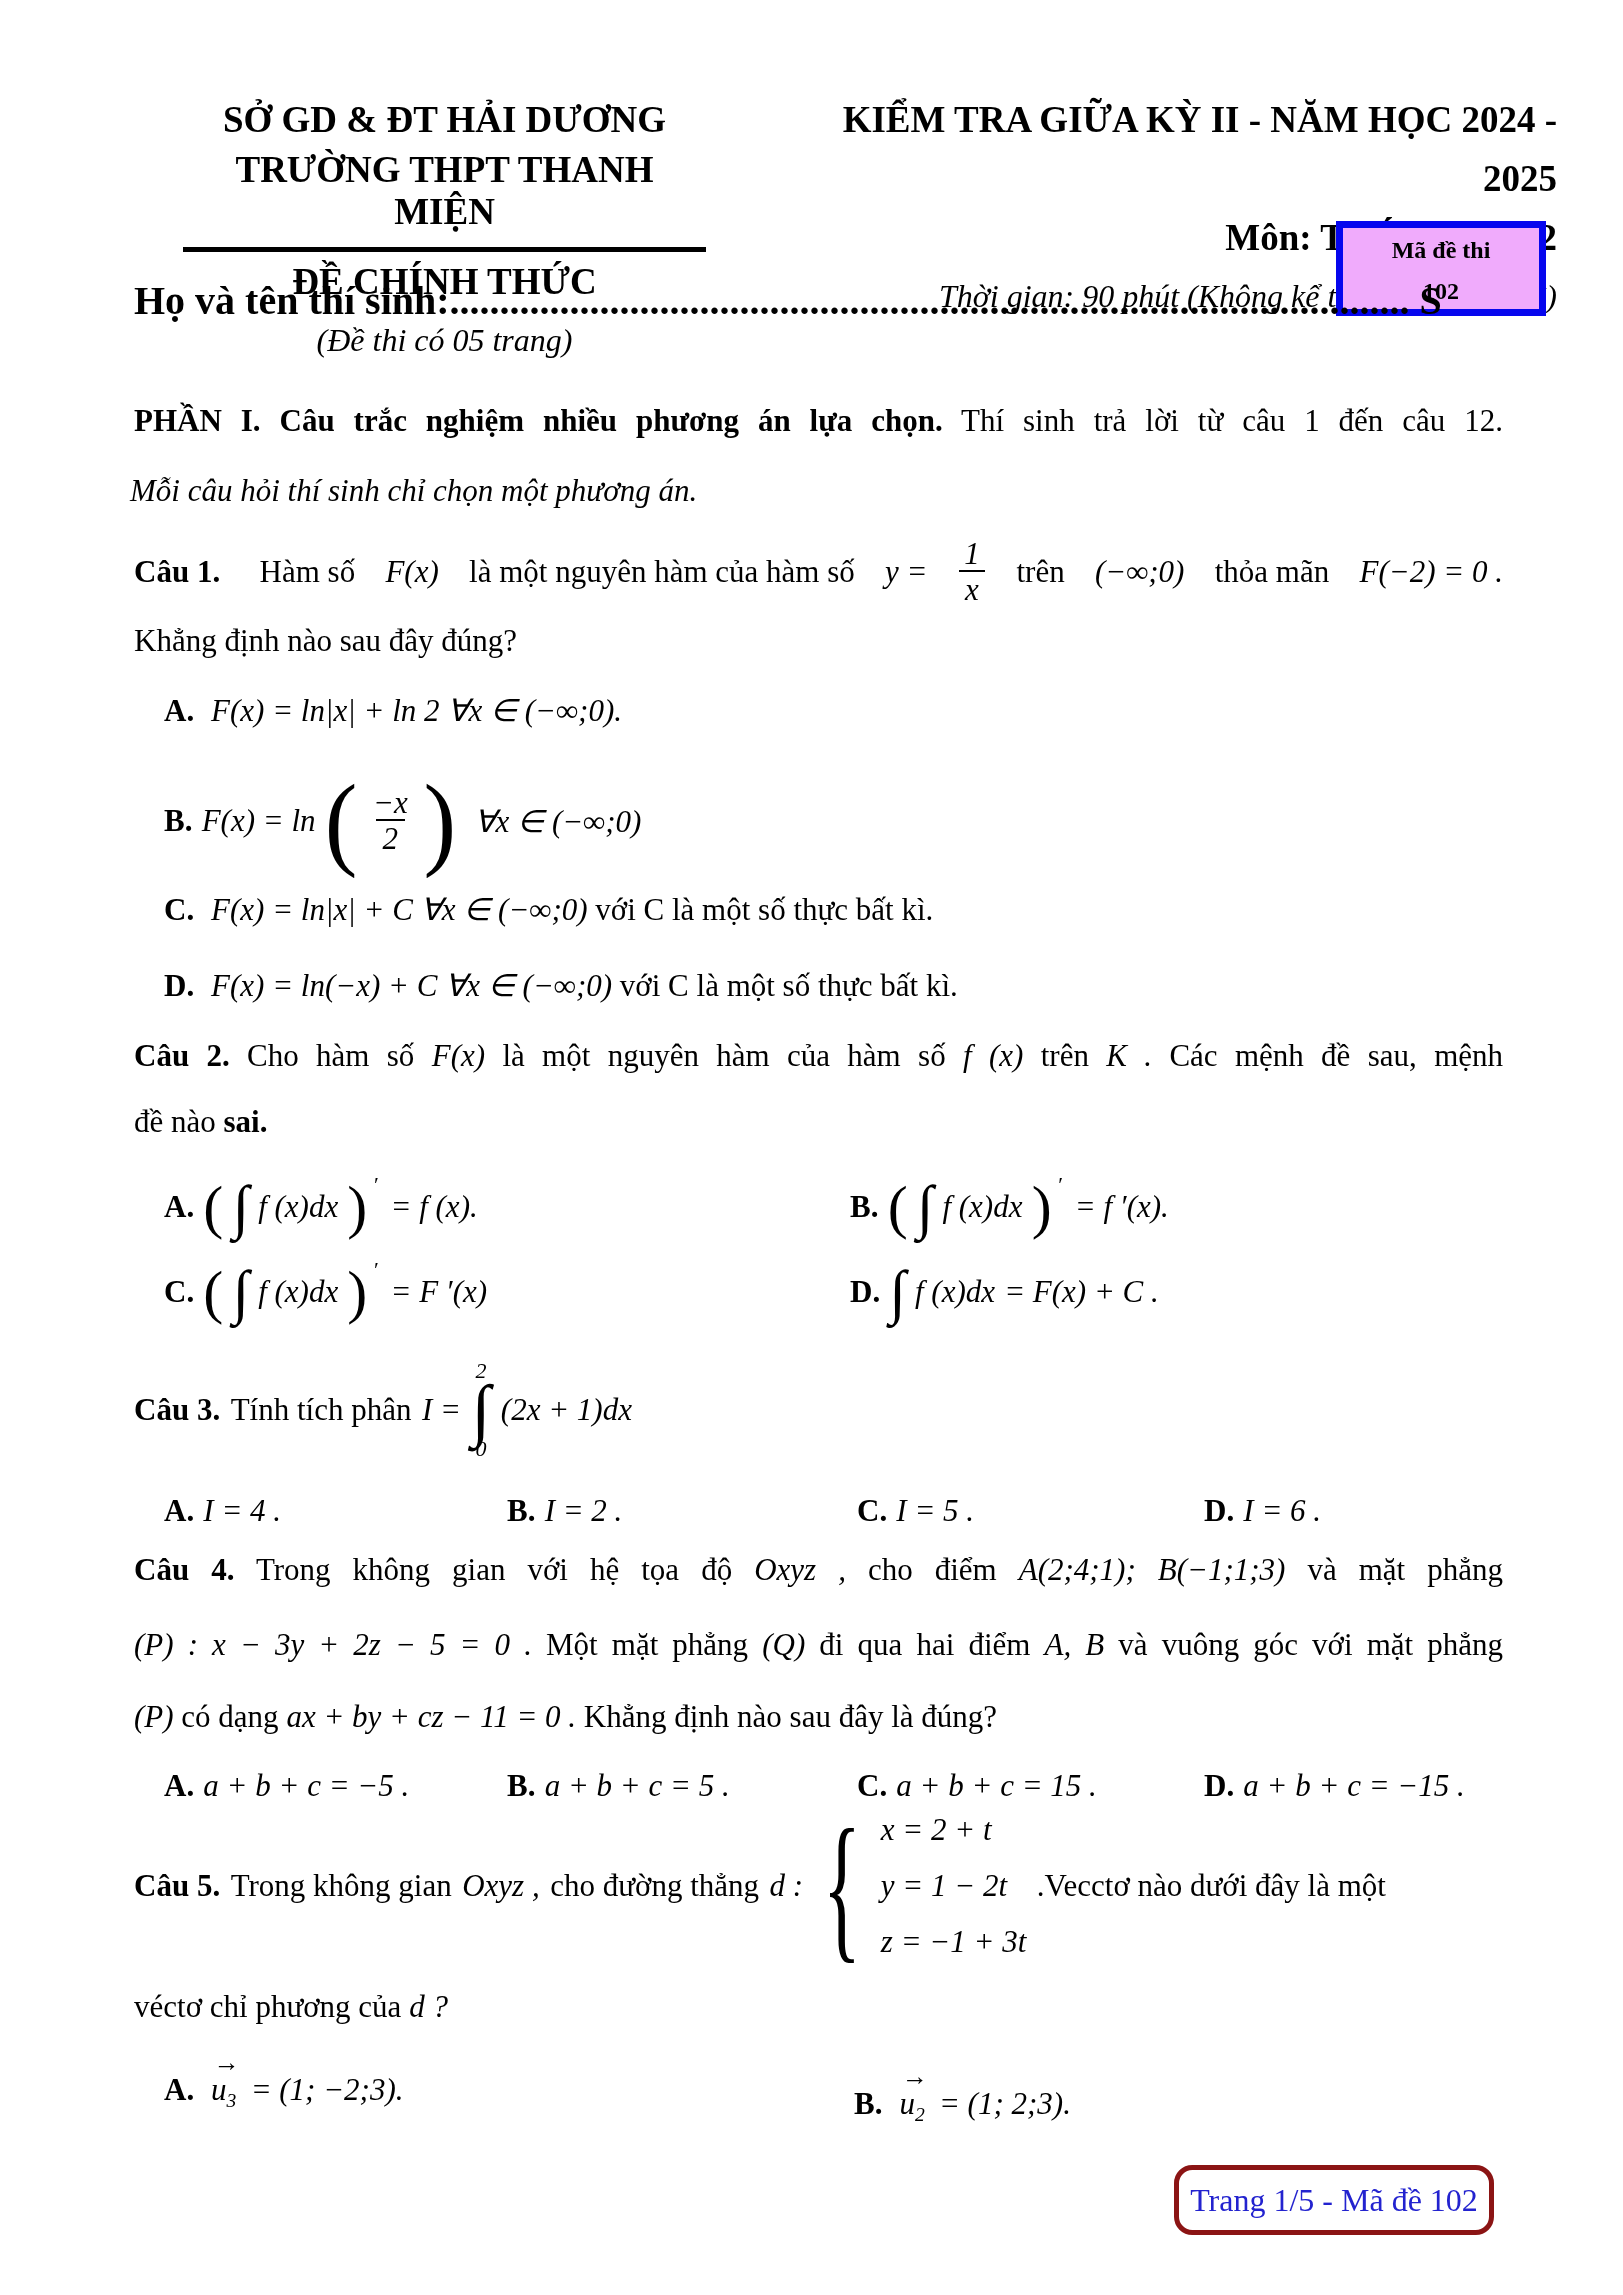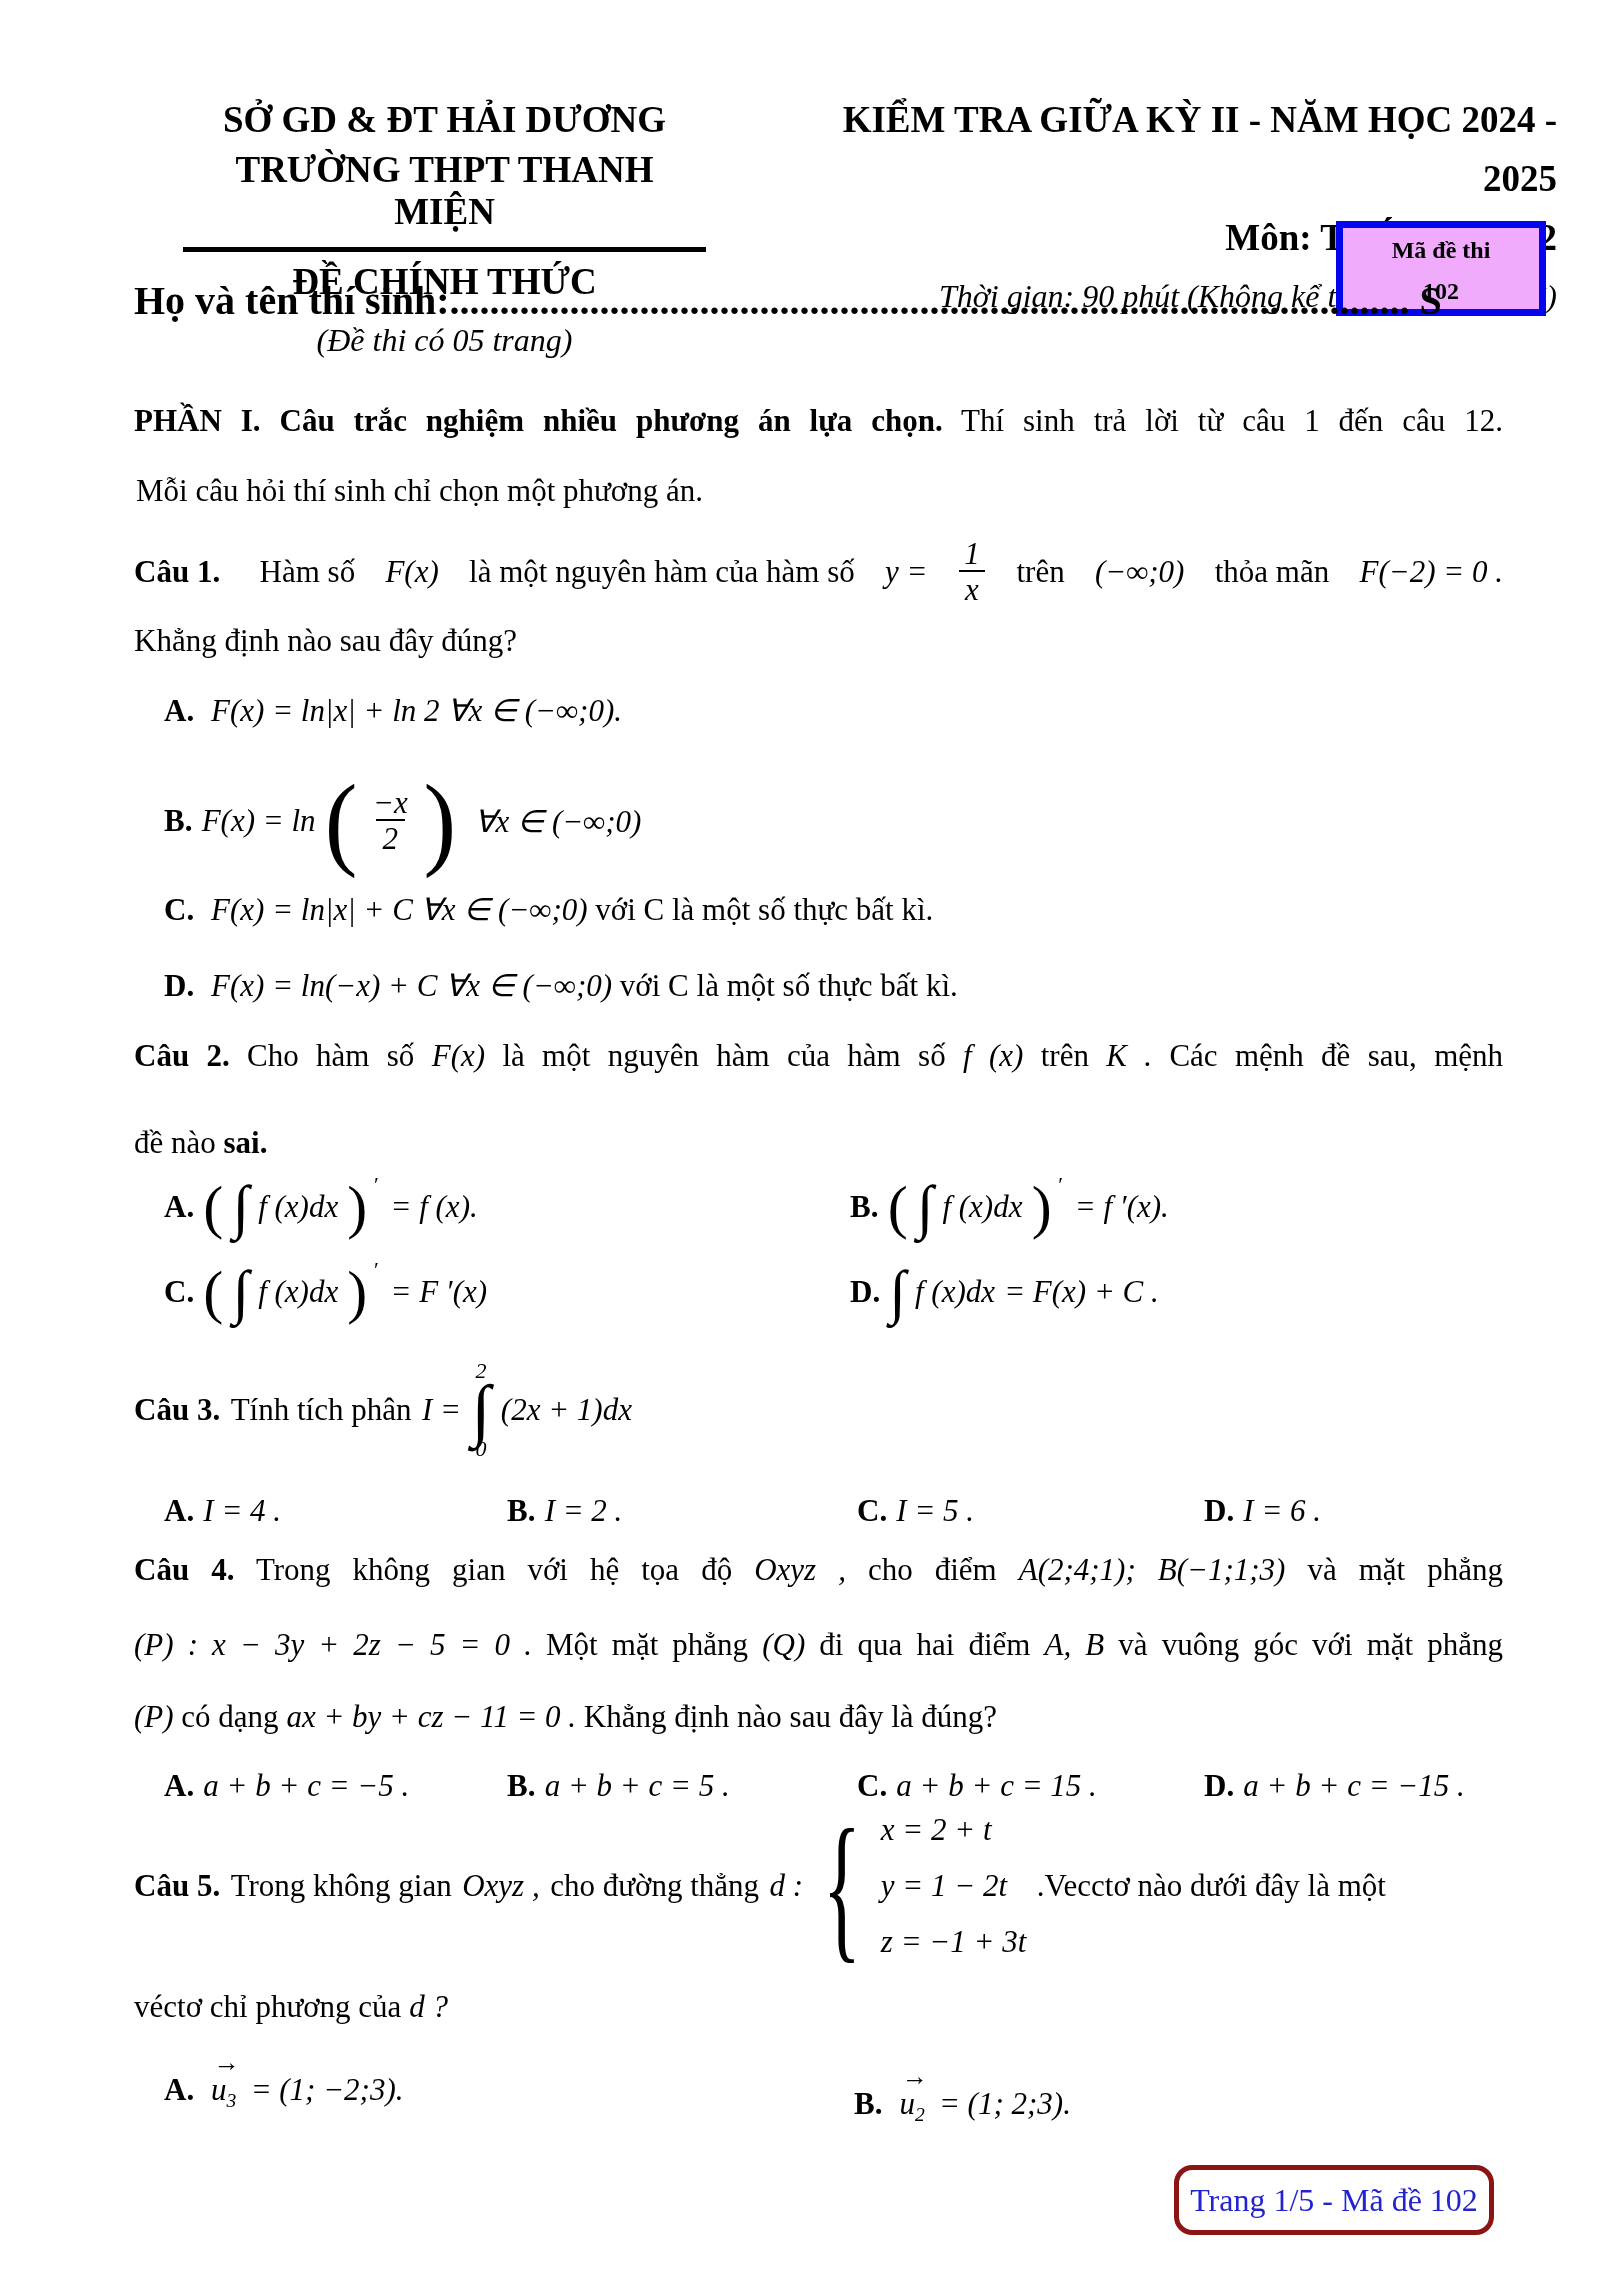--- a/index.html
+++ b/index.html
@@ -23,21 +23,21 @@
   .hit{font-size:32px;font-style:italic;font-weight:normal;}
   .codebox{
     left:1336px;top:221px;width:196px;height:79px;
     border:7.2px solid #0606ee;
     text-align:center;font-weight:bold;font-size:24px;line-height:41px;
     padding-top:2px;background:#f0abfc;
   }
   .student{left:134px;top:277px;width:1308px;font-weight:bold;font-size:40px;white-space:nowrap;overflow:hidden;}
   
   .p1l1{left:134px;top:400px;width:1369px;text-align:justify;text-align-last:justify;line-height:41px;}
-  .p1l2{left:136px;top:470px;width:1369px;line-height:41px;}
+  .p1l2{left:130px;top:470px;width:1369px;line-height:41px;font-style:italic;}
   
   .qrow{display:flex;align-items:center;}
   .frac{display:inline-flex;flex-direction:column;align-items:center;line-height:1.05;font-style:italic;}
   .frac .den{border-top:2.6px solid #000;padding:1.3px 6.5px 0 6.5px;}
   .frac .num{padding:0 6.5px;}
   .tallp{font-size:98px;font-weight:400;line-height:0;transform:scaleY(1.05);display:inline-block;font-style:normal;}
   .mp{font-size:60px;font-weight:400;line-height:0;display:inline-block;font-style:normal;}
   .mint{font-size:60px;line-height:0;display:inline-block;font-style:normal;}
   .pr{font-size:22px;position:relative;top:-22px;left:-2.6px;font-style:normal;}
   .intcol{display:inline-flex;flex-direction:column;align-items:center;line-height:1;}
@@ -144,21 +144,21 @@
   <div class="abs jline" style="left:134px;top:1035px;width:1369px;">
     <span class="b">Câu 2.</span>
     <span>Cho hàm số</span>
     <span class="i">F(x)</span>
     <span>là một nguyên hàm của hàm số</span>
     <span class="i">f (x)</span>
     <span>trên</span>
     <span class="i">K .</span>
     <span>Các mệnh đề sau, mệnh</span>
   </div>
-  <div class="abs" style="left:134px;top:1104px;margin-top:21px;">
+  <div class="abs" style="left:134px;top:1104px;">
     <span>đề nào</span>
     <span class="b">sai.</span>
   </div>
 
   <div class="abs gap14" style="left:164px;top:1174px;height:65px;">
     <span class="b">A.</span>
     <span class="mp">(</span>
     <span class="mint">∫</span>
     <span class="i">f (x)dx</span>
     <span class="mp">)</span>

